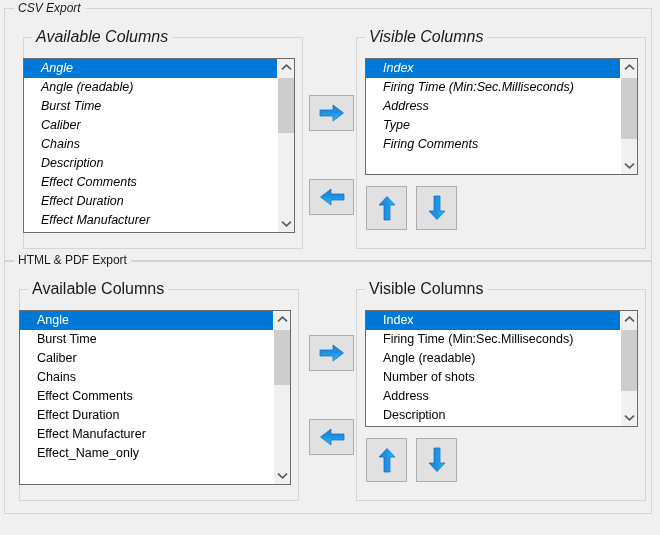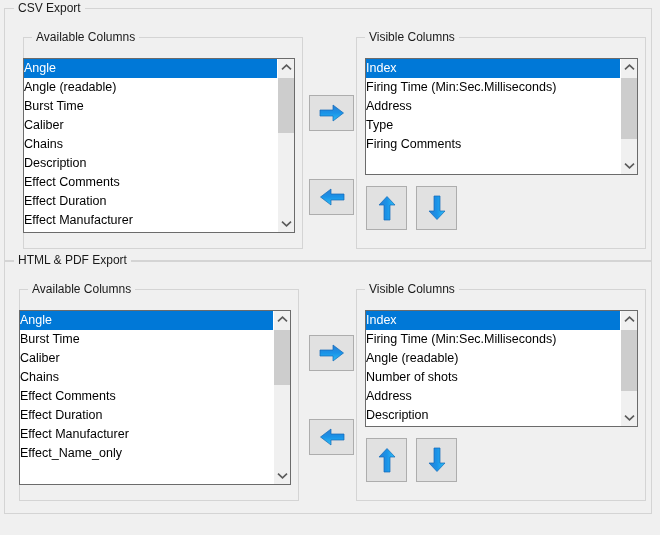--- a/index.html
+++ b/index.html
@@ -34,21 +34,21 @@
   .gbox {
     position: absolute;
     border: 1px solid #d4d4d4;
     background: transparent;
   }
   .gbox > .gbox-title {
     position: absolute;
     top: -8px; left: 8px;
     background: #f0f0f0;
     padding: 0 4px;
-    font-size: 12px;
+    font-size: 16px;
     color: #1a1a1a;
     line-height: 14px;
     white-space: nowrap;
   }
 
   
   .listbox {
     position: absolute;
     background: #ffffff;
     border: 1px solid #6b6b6b;
@@ -58,21 +58,21 @@
   .list-items {
     flex: 1 1 auto;
     overflow: hidden;
     padding: 0;
     margin: 0;
     list-style: none;
   }
   .list-items li {
     height: 19px;
     line-height: 19px;
-    padding: 0 0 0 0;
+    padding: 0 0 0 17px;
     font-size: 12.5px;
     color: #000000;
     white-space: nowrap;
     overflow: hidden;
   }
   .list-items li.sel {
     background: #0078d7;
     color: #ffffff;
   }
 
@@ -108,21 +108,21 @@
     align-items: center;
     justify-content: center;
   }
   .btn svg { display: block; }
 </style>
 </head>
 <body>
 
 <div id="root">
 
-  <div class="section" style="left:4px; top:8px; width:648px; height:254px;">
+  <div class="section" style="left:4px; top:8px; width:648px; height:254px;font-style:italic;">
     <span class="sect-title">CSV Export</span>
 
     <div class="gbox" style="left:18px; top:28px; width:280px; height:212px;">
       <span class="gbox-title">Available Columns</span>
 
       <div class="listbox" style="left:-1px; top:20px; width:272px; height:175px;">
         <ul class="list-items">
           <li class="sel">Angle</li>
           <li>Angle (readable)</li>
           <li>Burst Time</li>

